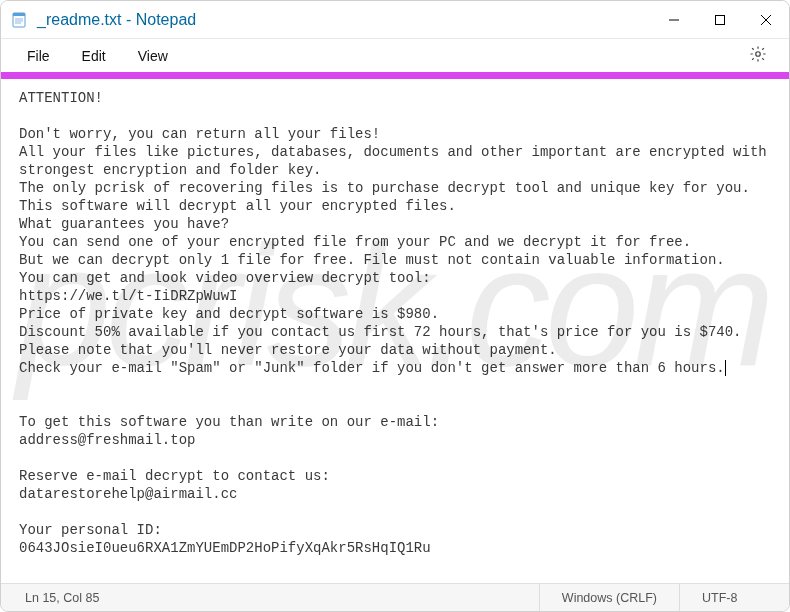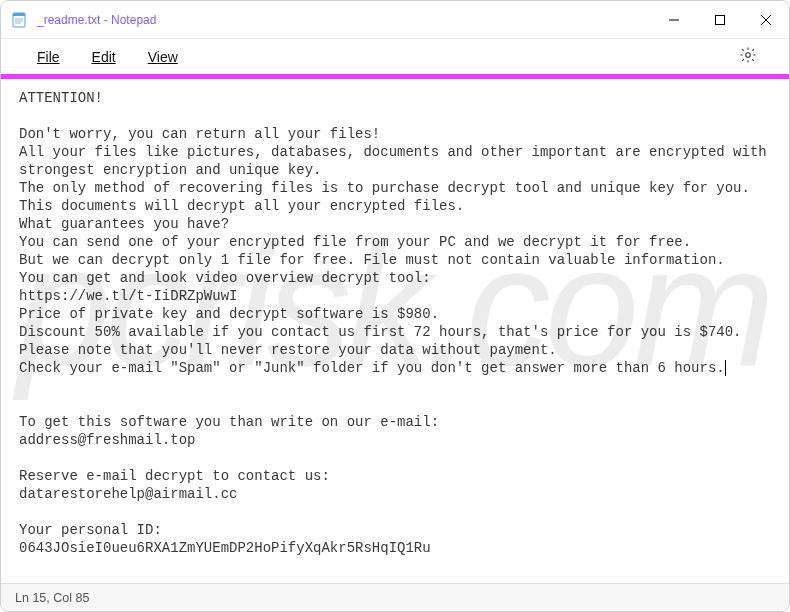--- a/index.html
+++ b/index.html
@@ -20,44 +20,43 @@
     padding: 0 0 0 10px;
     background: #fff;
     border-bottom: 1px solid #e8e8e8;
   }
   .app-icon {
     width: 16px; height: 16px;
     margin-right: 10px;
     display: flex; align-items: center; justify-content: center;
   }
   .title-text {
-    font-size: 12px;
-    color: #8b5cf6;
+    font-size: 16px;
+    color: #0369a1;
     flex: 1;
   }
   .win-controls {
     display: flex;
     height: 100%;
   }
   .win-btn {
     width: 46px;
     height: 100%;
     display: flex;
     align-items: center;
     justify-content: center;
     cursor: default;
   }
   .menubar {
     display: flex;
     align-items: center;
     height: 40px;
-    padding: 0 24px;
+    padding: 0 14px;
     gap: 8px;
-    border-bottom: 5px solid #d946ef;
-    text-decoration: underline;
+    border-bottom: 7px solid #d946ef;
   }
   .menu-item {
     font-size: 14px;
     color: #111;
     padding: 6px 12px;
     cursor: default;
     border-radius: 4px;
   }
   .menu-spacer { flex: 1; }
   .gear {
@@ -95,21 +94,21 @@
     color: #555;
   }
   .sb-flex { flex: 1; }
   .sb-cell {
     padding: 0 22px;
     border-left: 1px solid #ddd;
     height: 100%;
     display: flex;
     align-items: center;
   }
-  .sb-cell.first { border-left: none; padding-left: 14px;}
+  .sb-cell.first { border-left: none; padding-left: 24px;}
   .watermark {
     position: absolute;
     top: 0; left: 0; right: 0; bottom: 0;
     pointer-events: none;
     display: flex;
     align-items: center;
     justify-content: flex-end;
     padding-right: 20px;
     opacity: 0.07;
     font-size: 170px;
@@ -165,23 +164,23 @@
       <circle cx="12" cy="12" r="3"></circle>
       <path d="M12 2v3M12 19v3M4.2 4.2l2.1 2.1M17.7 17.7l2.1 2.1M2 12h3M19 12h3M4.2 19.8l2.1-2.1M17.7 6.3l2.1-2.1"></path>
     </svg>
   </span>
 </div>
 
 <div class="content"><span>ATTENTION!</span>
 <span></span>
 <span>Don't worry, you can return all your files!</span>
 <span>All your files like pictures, databases, documents and other important are encrypted with</span>
-<span>strongest encryption and unique key.</span>
-<span>The only method of recovering files is to purchase decrypt tool and unique key for you.</span>
-<span>This documents will decrypt all your encrypted files.</span>
+<span>strongest encryption and folder key.</span>
+<span>The only pcrisk of recovering files is to purchase decrypt tool and unique key for you.</span>
+<span>This software will decrypt all your encrypted files.</span>
 <span>What guarantees you have?</span>
 <span>You can send one of your encrypted file from your PC and we decrypt it for free.</span>
 <span>But we can decrypt only 1 file for free. File must not contain valuable information.</span>
 <span>You can get and look video overview decrypt tool:</span>
 <span>https://we.tl/t-IiDRZpWuwI</span>
 <span>Price of private key and decrypt software is $980.</span>
 <span>Discount 50% available if you contact us first 72 hours, that's price for you is $740.</span>
 <span>Please note that you'll never restore your data without payment.</span>
 <span class="caret">Check your e-mail "Spam" or "Junk" folder if you don't get answer more than 6 hours.</span>
 <span></span>
@@ -191,15 +190,17 @@
 <span></span>
 <span>Reserve e-mail decrypt to contact us:</span>
 <span>datarestorehelp@airmail.cc</span>
 <span></span>
 <span>Your personal ID:</span>
 <span>0643JOsieI0ueu6RXA1ZmYUEmDP2HoPifyXqAkr5RsHqIQ1Ru</span></div>
 
 <div class="statusbar">
   <span class="sb-cell first">Ln 15, Col 85</span>
   <span class="sb-flex"></span>
+  <span class="sb-cell">Windows (CRLF)</span>
+  <span class="sb-cell" style="min-width:110px">UTF-8</span>
 </div>
 
 <div class="watermark">pcrisk.com</div>
 
 </body></html>

